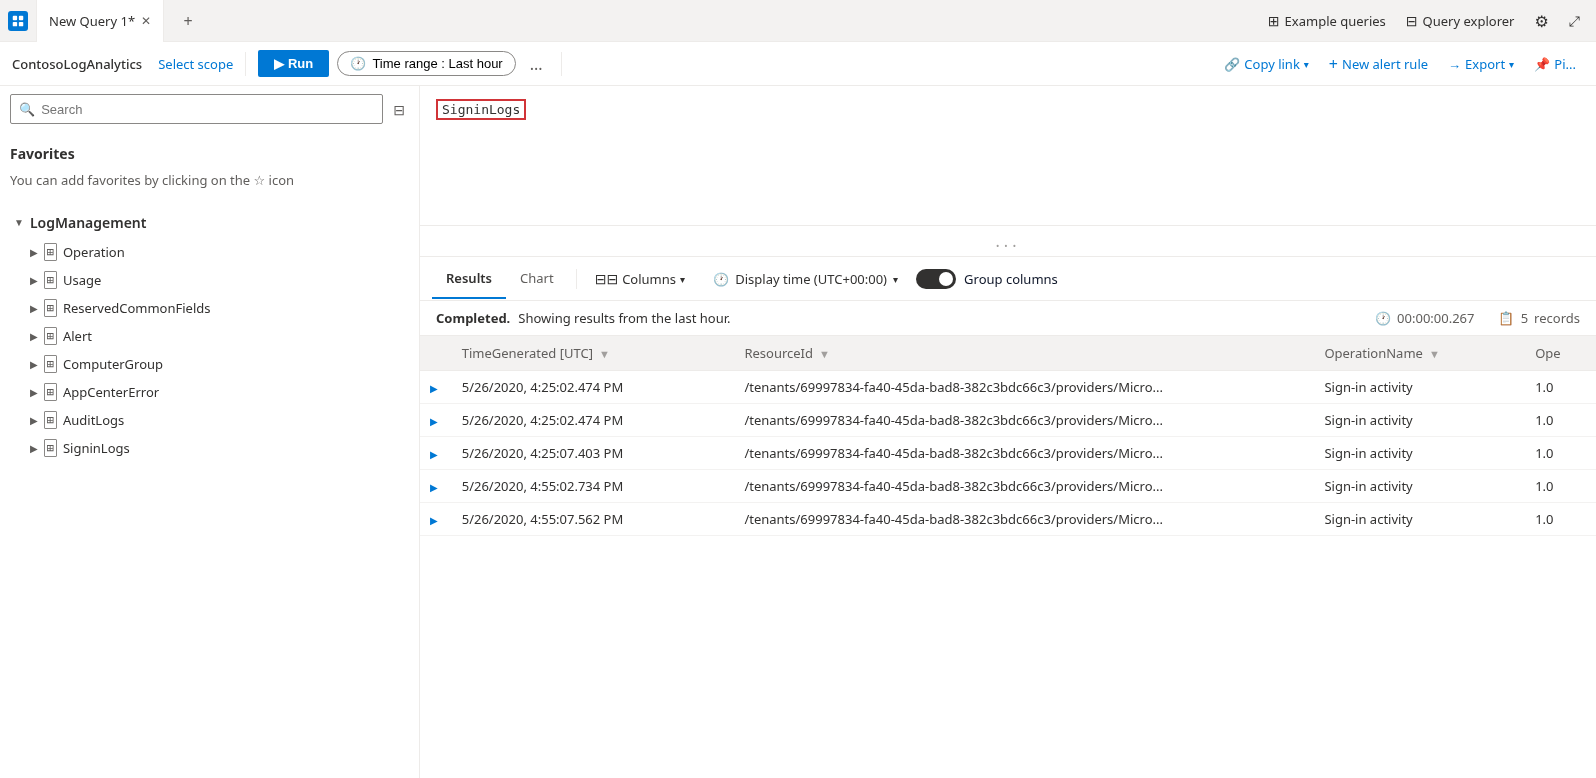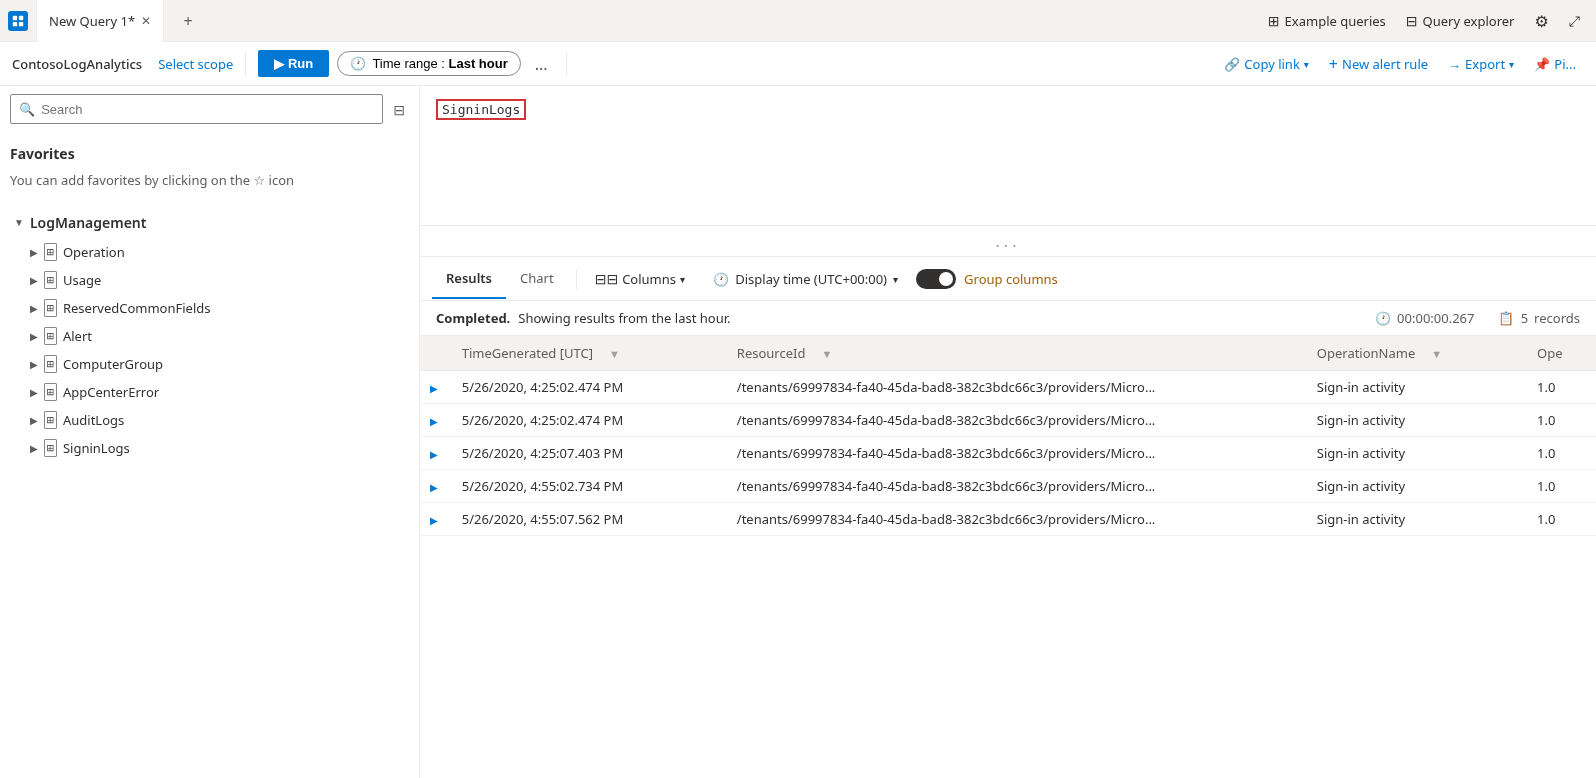--- a/index.html
+++ b/index.html
@@ -37,21 +37,21 @@
     .run-btn {
       display: flex; align-items: center; gap: 6px;
       background: #0078d4; color: #fff; border: none;
       padding: 6px 16px; border-radius: 2px; cursor: pointer; font-size: 13px; font-weight: 600;
     }
     .time-range-btn {
       display: flex; align-items: center; gap: 6px;
       border: 1px solid #8a8886; border-radius: 14px;
       padding: 4px 12px; cursor: pointer; font-size: 13px; background: #fff;
     }
-    .time-range-btn span b { font-weight: 700; }
+    .time-range-btn span b { font-weight: 400; }
     .more-btn { cursor: pointer; font-size: 16px; color: #605e5c; padding: 4px 6px; }
     .toolbar-right { margin-left: auto; display: flex; align-items: center; gap: 4px; }
     .toolbar-action { display: flex; align-items: center; gap: 4px; padding: 4px 8px; cursor: pointer; color: #0078d4; font-size: 13px; border-radius: 2px; }
     .toolbar-action .plus { font-size: 16px; }
 
     
     .main-layout { display: flex; height: calc(100vh - 86px); overflow: hidden; }
 
     
     .left-panel { width: 420px; min-width: 420px; border-right: 1px solid #edebe9; display: flex; flex-direction: column; overflow: hidden; }
@@ -85,36 +85,36 @@
     .results-tabs { display: flex; align-items: center; padding: 0 12px; border-bottom: 1px solid #edebe9; height: 44px; gap: 0; }
     .results-tab { padding: 10px 14px; cursor: pointer; font-size: 13px; color: #605e5c; border-bottom: 2px solid transparent; text-align: center; }
     .results-tab.active { color: #323130; border-bottom: 2px solid #0078d4; font-weight: 600; }
     .results-tab-divider { width: 1px; height: 20px; background: #edebe9; margin: 0 8px; }
     .columns-btn { display: flex; align-items: center; gap: 4px; padding: 4px 10px; cursor: pointer; font-size: 13px; color: #323130; border-radius: 2px; }
     .time-display-btn { display: flex; align-items: center; gap: 6px; padding: 4px 10px; cursor: pointer; font-size: 13px; color: #323130; border-radius: 2px; margin-left: 8px; }
     .toggle-switch { position: relative; display: inline-block; width: 40px; height: 20px; margin: 0 8px; }
     .toggle-switch input { opacity: 0; width: 0; height: 0; }
     .toggle-slider { position: absolute; cursor: pointer; top: 0; left: 0; right: 0; bottom: 0; background: #323130; border-radius: 10px; transition: .2s; }
     .toggle-slider:before { position: absolute; content: ""; height: 14px; width: 14px; left: 3px; bottom: 3px; background: #fff; border-radius: 50%; transition: .2s; transform: translateX(20px); }
-    .group-columns-label { font-size: 13px; color: #a16207; }
+    .group-columns-label { font-size: 13px; color: #0f172a; }
 
     .status-bar { padding: 8px 16px; font-size: 13px; border-bottom: 1px solid #edebe9; display: flex; align-items: center; gap: 8px; }
     .status-bar .completed { font-weight: 700; }
     .status-bar .time-stat { margin-left: auto; display: flex; align-items: center; gap: 6px; color: #605e5c; }
     .status-bar .records-stat { display: flex; align-items: center; gap: 6px; color: #605e5c; margin-left: 16px; }
 
     
     .results-table-wrapper { flex: 1; overflow: auto; }
     .results-table { width: 100%; border-collapse: collapse; font-size: 13px; }
     .results-table th {
       background: #f3f2f1; text-align: left; padding: 8px 10px;
       font-weight: 400; color: #605e5c; border-bottom: 1px solid #edebe9;
       white-space: nowrap; position: sticky; top: 0; z-index: 1;
     }
-    .results-table th .col-header { display: flex; align-items: center; gap: 16px; }
+    .results-table th .col-header { display: flex; align-items: center; gap: 6px; }
     .results-table td { padding: 7px 10px; border-bottom: 1px solid #f3f2f1; color: #323130; white-space: nowrap; }
     .expand-btn { cursor: pointer; color: #0078d4; font-size: 10px; margin-right: 4px; }
     .filter-icon { font-size: 11px; color: #a19f9d; cursor: pointer; }
   </style>
 </head>
 <body>
 
 <div class="title-bar">
   <div class="title-bar-left">
     <div class="app-icon">

